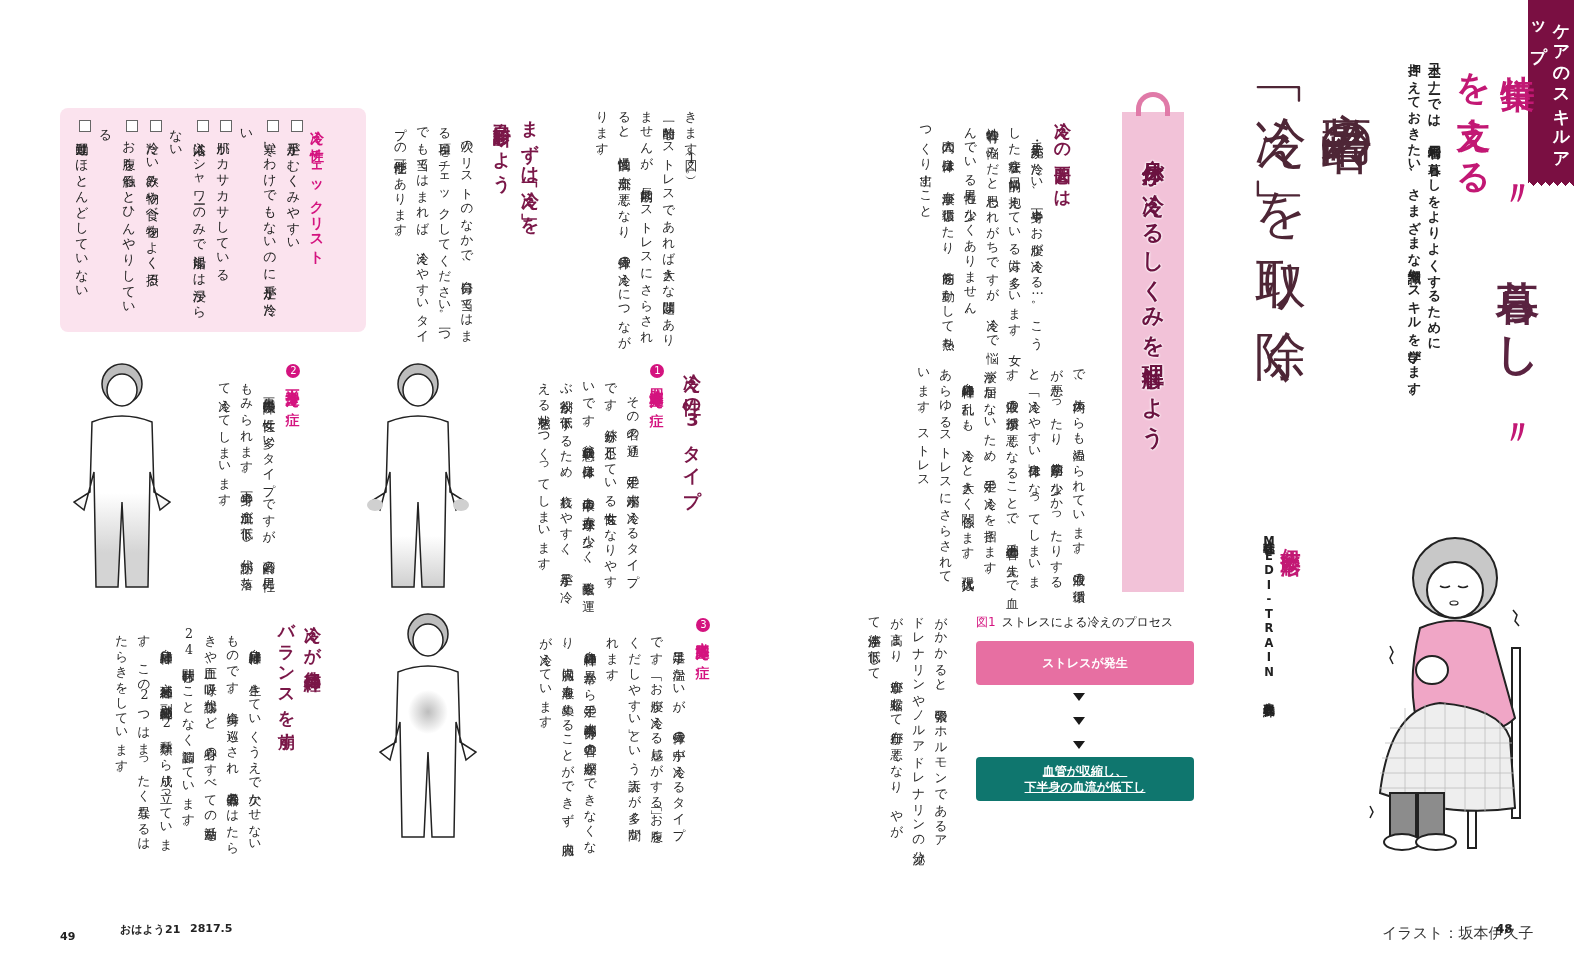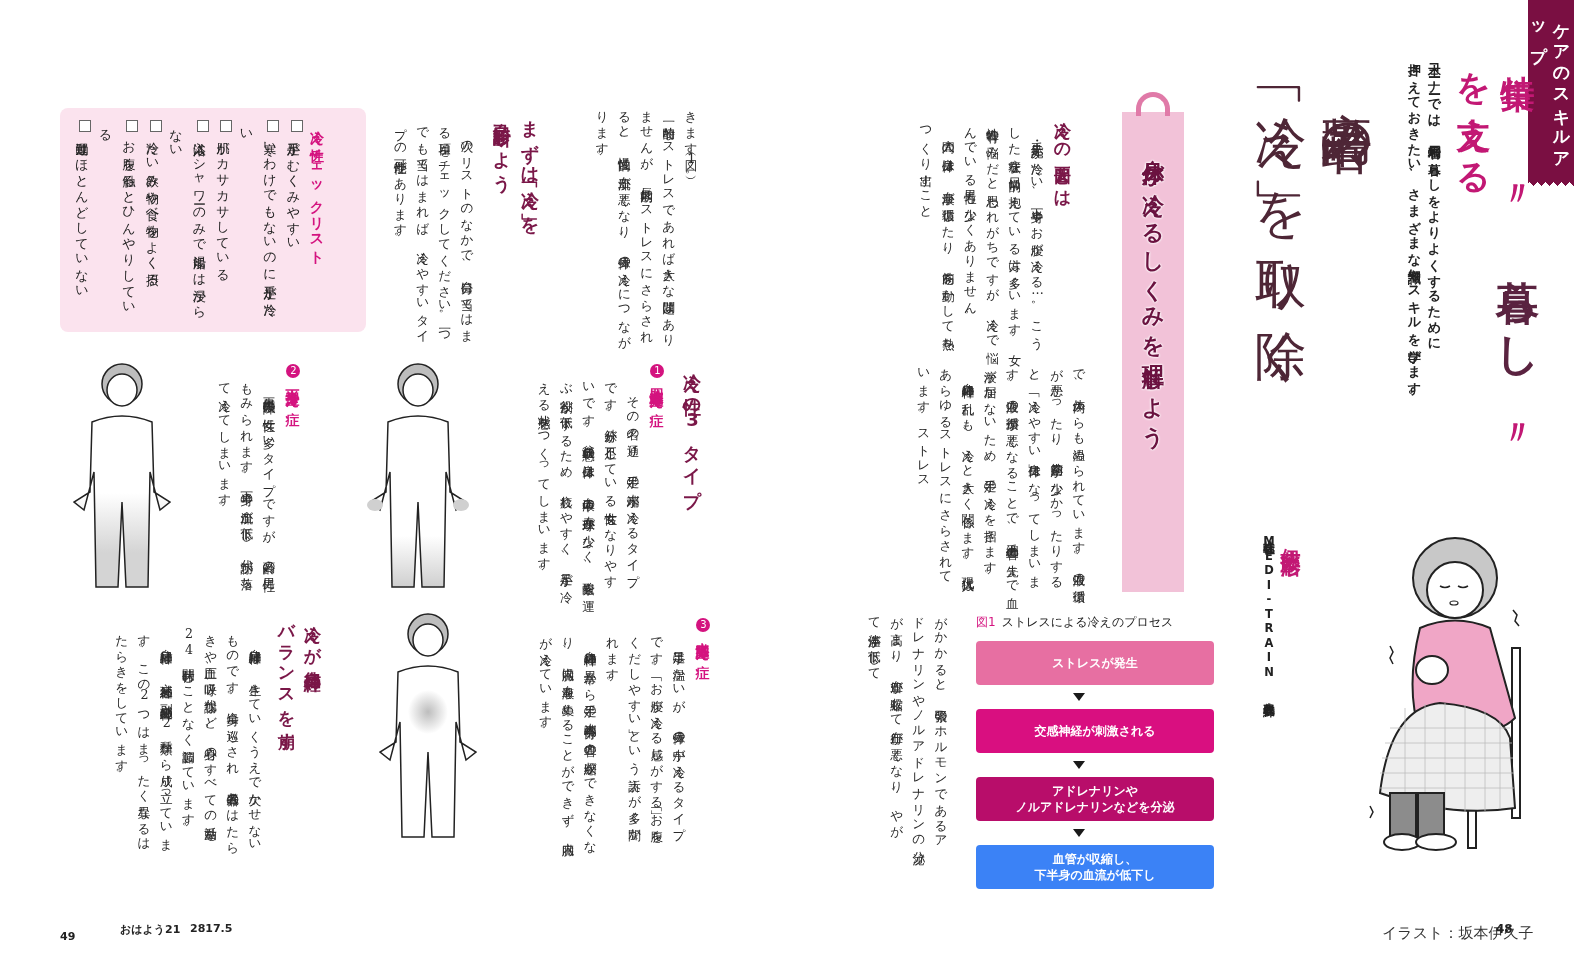--- a/index.html
+++ b/index.html
@@ -62,21 +62,21 @@
   }
   .tag-text {
     font-size: 22px; font-weight: bold; color: #6b1240; letter-spacing: 3px;
     text-shadow: 0 0 2px #fff, 0 0 2px #fff, 0 0 3px #fff;
   }
 
   
   .fig-caption { font-size: 12px; font-weight: normal; color: #222; }
   .fig-caption .num { color: #d4137f; margin-right: 6px; }
   .flow-box {
-    width: 238px; height: 44px; border-radius: 4px; color: #fff;
+    width: 218px; height: 44px; border-radius: 4px; color: #fff;
     font-size: 12px; font-weight: bold; display: flex; align-items: center; justify-content: center;
     text-align: center; line-height: 16px;
   }
   .flow-arrow { width: 206px; height: 24px; display:flex; align-items:center; justify-content:center; }
   .flow-arrow span {
     width: 0; height: 0; border-left: 6px solid transparent; border-right: 6px solid transparent;
     border-top: 8px solid #1a1a1a;
   }
 
   
@@ -198,38 +198,27 @@
   </div>
   <div style="margin-top:10px;">
     <div class="flow-box" style="background:#e76fa2;">
       <div>
           <div>ストレスが発生</div>
         </div>
     </div>
     <div class="flow-arrow">
         <span></span>
       </div>
-    <div class="flow-box" style="background:#d90f80;">
-      <div>
-          <div>交感神経が刺激される</div>
-        </div>
-    </div>
     <div class="flow-arrow">
         <span></span>
       </div>
-    <div class="flow-box" style="background:#b80d6a;">
-      <div>
-        <div>アドレナリンや</div>
-        <div>ノルアドレナリンなどを分泌</div>
-      </div>
-    </div>
     <div class="flow-arrow">
         <span></span>
       </div>
-    <div class="flow-box" style="background:#3b82f6;">
+    <div class="flow-box" style="background:#0f766e;text-decoration:underline;">
       <div>
         <div>血管が収縮し、</div>
         <div>下半身の血流が低下し</div>
       </div>
     </div>
   </div>
 </div>
 
 <div class="abs vt body-text" style="left:572px; top:102px; height:246px; width:130px;">
   <p class="noindent">きます（図1）。</p>

